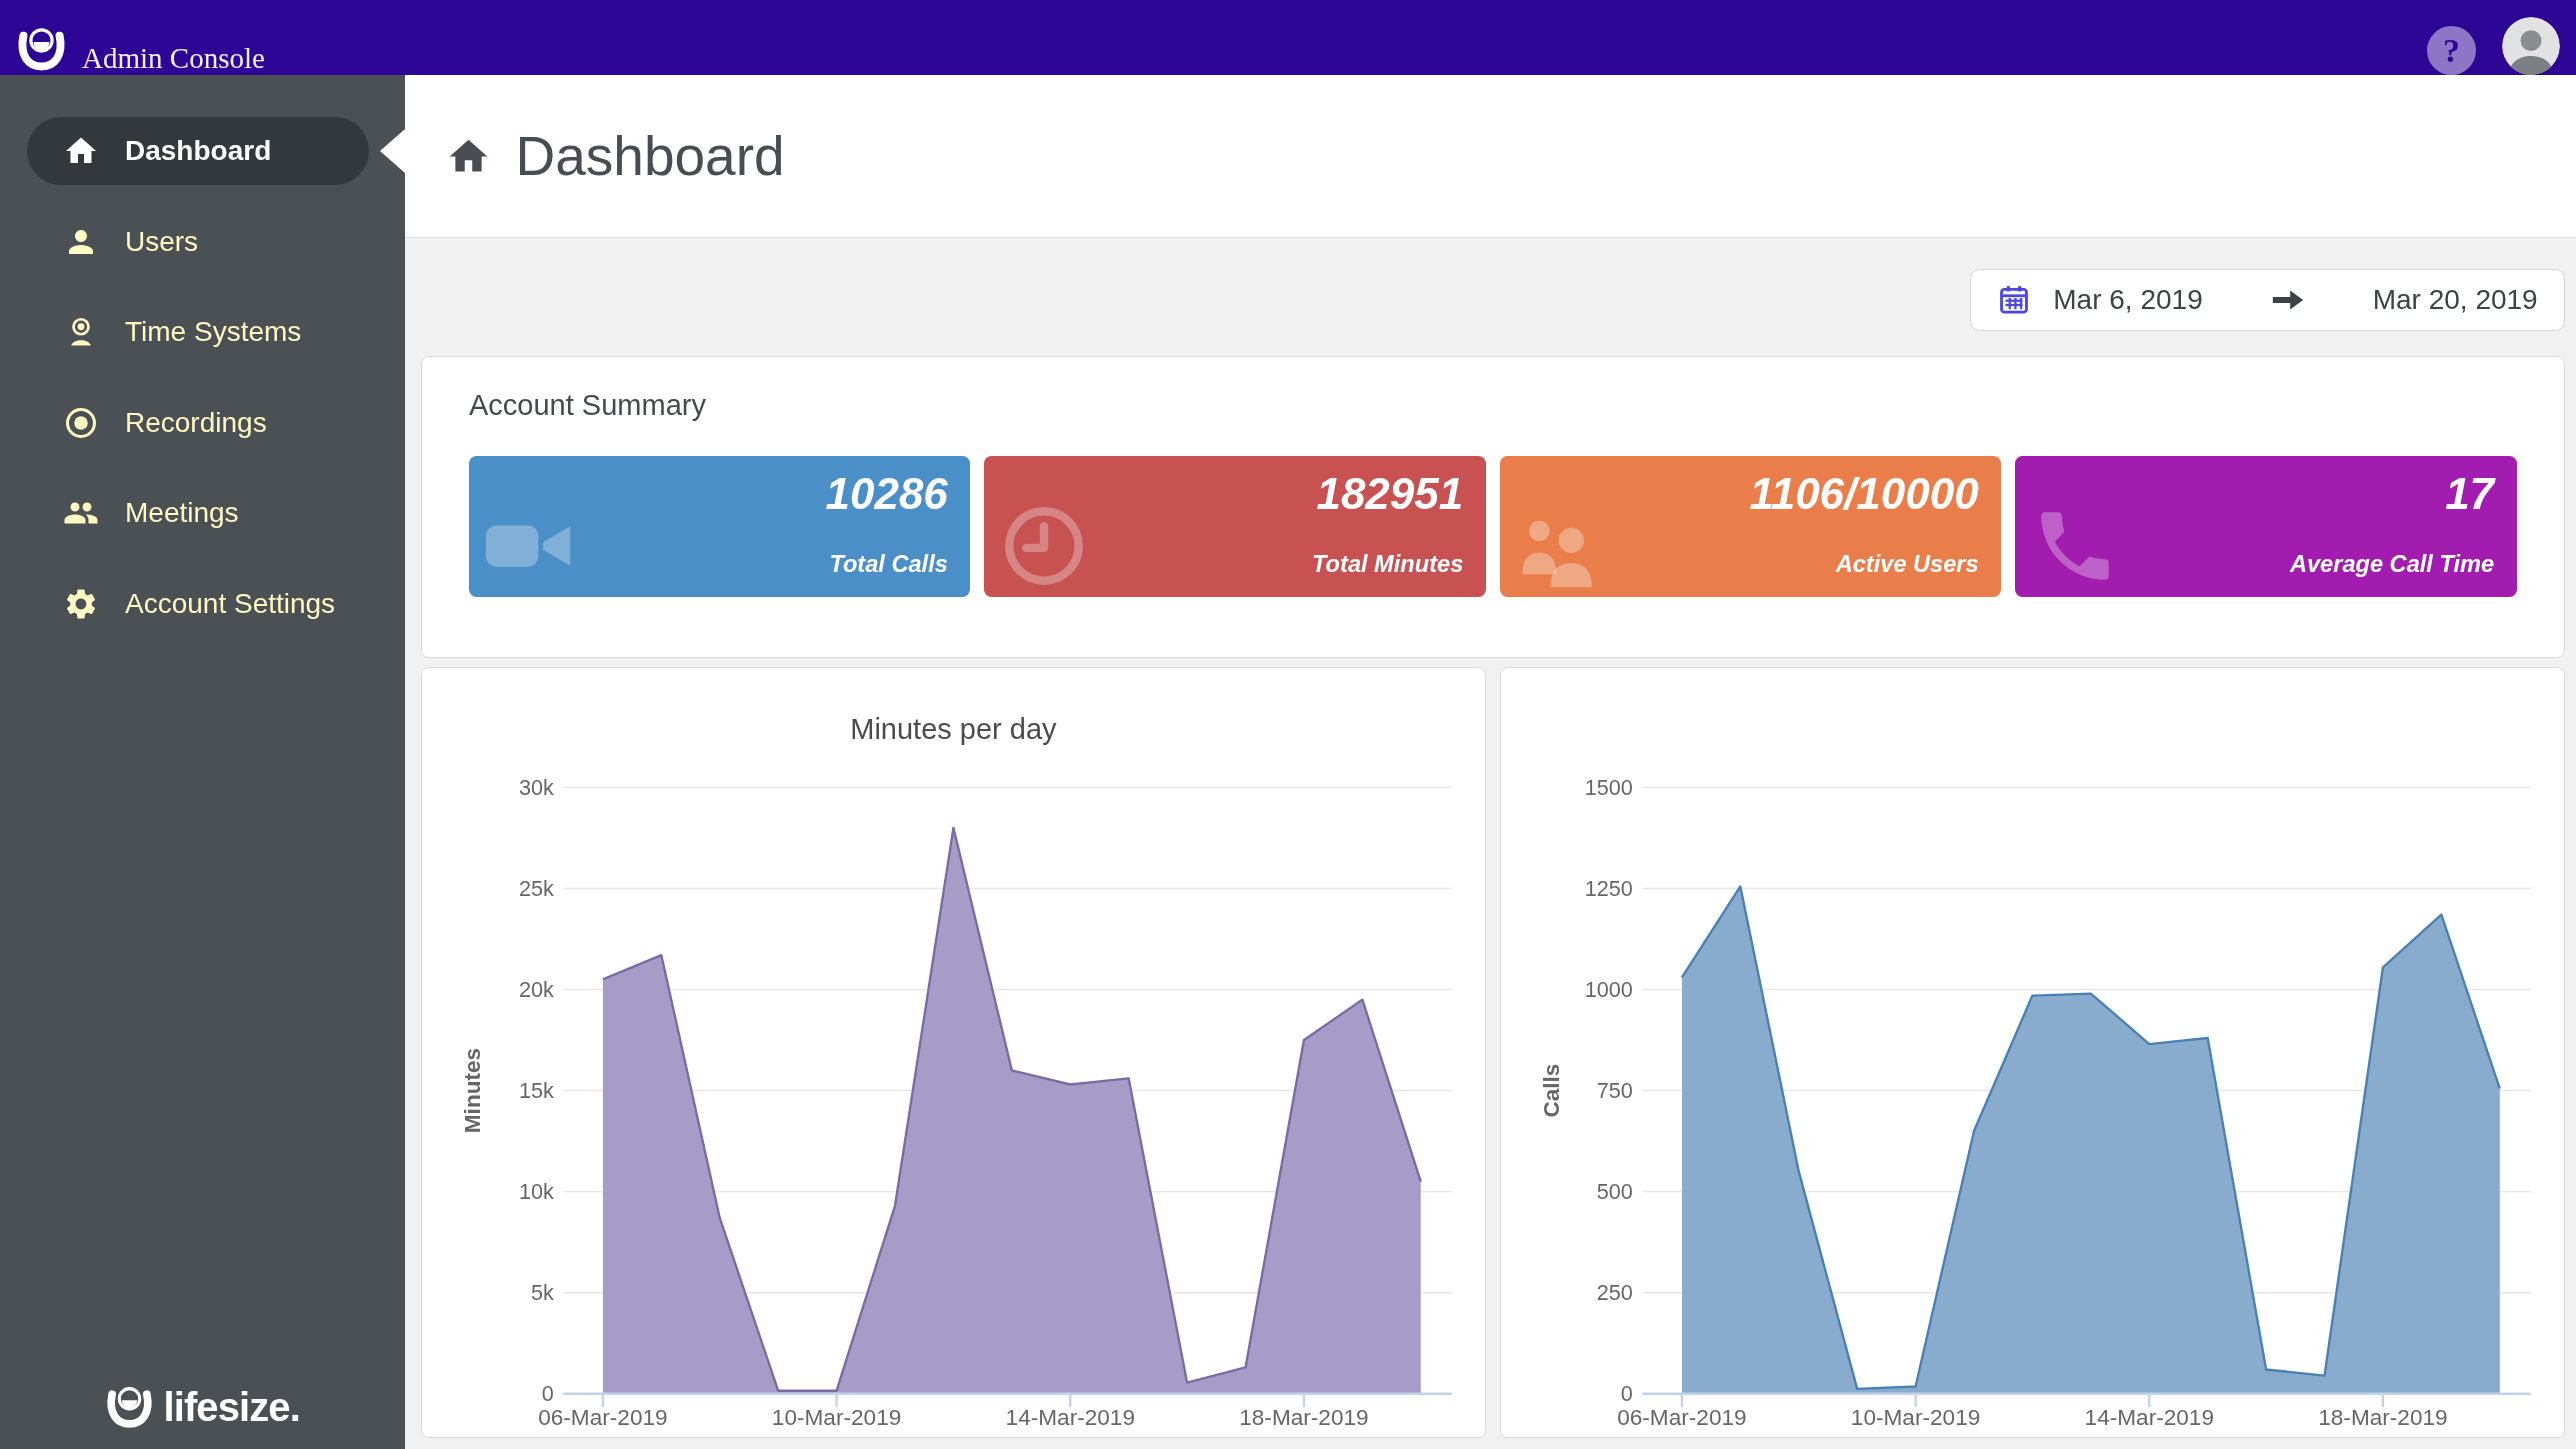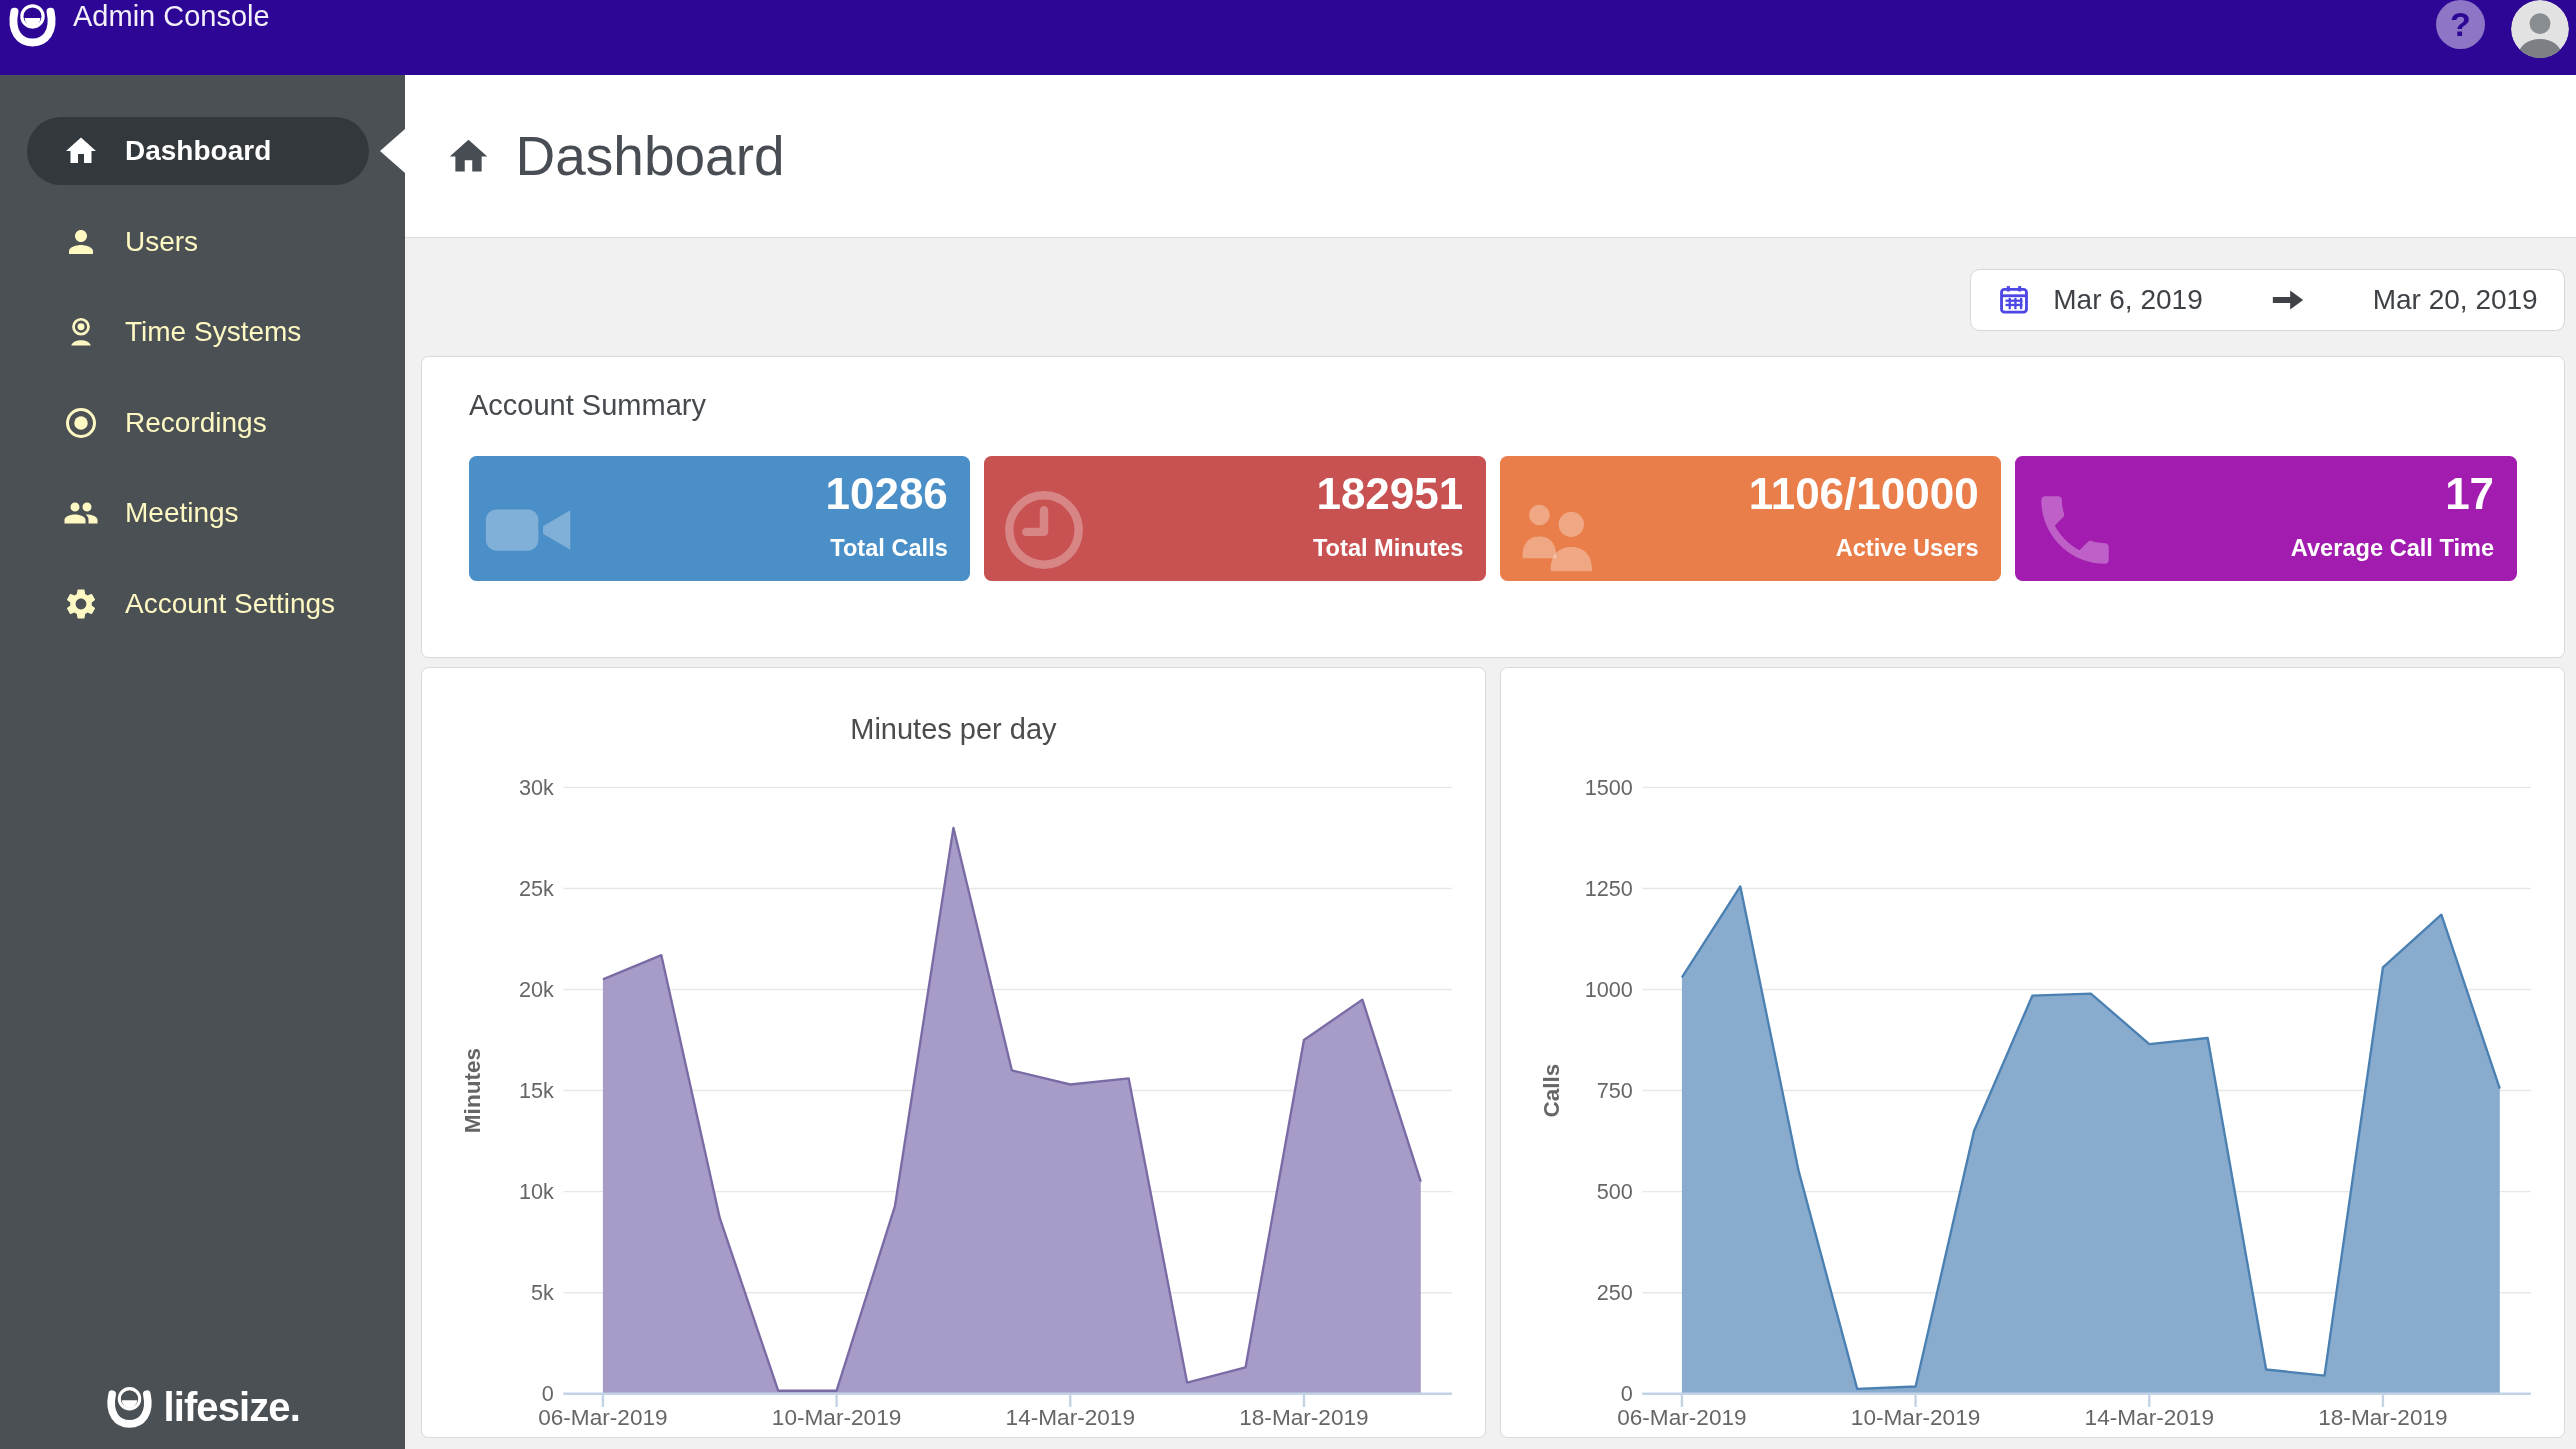--- a/index.html
+++ b/index.html
@@ -4,21 +4,21 @@
 <style>
   html,body{margin:0;padding:0;background:#dfe1e3;}
   *{box-sizing:border-box;}
   .app{
     position:relative;width:2576px;height:1449px;overflow:hidden;
     background:#f1f1f1;font-family:"Liberation Sans","DejaVu Sans",sans-serif;
   }
   
   .topbar{
     position:absolute;top:0;left:0;width:2576px;height:75px;background:#2e0695;
-    display:flex;align-items:flex-start;padding:0 7px;z-index:10;
+    display:flex;align-items:flex-end;padding:0 16px;z-index:10;font-family:Liberation Serif, serif;
   }
   .topbar .logo-icon{width:51px;height:51px;flex:0 0 auto;}
   .topbar .app-title{color:#f3f0fa;font-size:29px;margin-left:15px;font-weight:400;}
   .topbar .spacer{flex:1;}
   .help-btn{
     width:49px;height:49px;border-radius:50%;background:rgba(255,255,255,0.45);
     display:flex;align-items:center;justify-content:center;
     color:#2e0695;font-size:34px;font-weight:700;cursor:pointer;margin-right:26px;
   }
   .avatar{width:58px;height:58px;border-radius:50%;overflow:hidden;flex:0 0 auto;cursor:pointer;}
@@ -65,21 +65,21 @@
   .picker .date-start{margin-left:22.6px;}
   .picker .arrow-ic{width:38px;height:26px;color:#3e4246;margin:0 auto;}
   
   .panel{
     margin-top:24.5px;background:#ffffff;border:0.9px solid #d9d9d9;border-radius:7.5px;
     height:302px;padding:32px 47px;
   }
   .panel-heading{font-size:29px;color:#46494d;}
   .cards{display:flex;gap:14px;margin-top:34px;}
   .stat-card{
-    position:relative;flex:1;height:125px;border-radius:7.5px;color:#ffffff;overflow:hidden;
+    position:relative;flex:1;height:141px;border-radius:7.5px;color:#ffffff;overflow:hidden;font-style:italic;
   }
   .stat-value{position:absolute;top:13px;right:22.6px;font-size:44px;font-weight:700;}
   .stat-label{position:absolute;bottom:19px;right:22.6px;font-size:23.6px;font-weight:700;margin-left:12px;}
   .stat-ic{position:absolute;left:15px;bottom:5.7px;width:90px;height:90px;}
   
   .charts{display:flex;gap:14px;margin-top:9.4px;}
   .chart-card{
     position:relative;flex:1;height:771px;background:#ffffff;
     border:0.9px solid #d9d9d9;border-radius:7.5px;
   }

